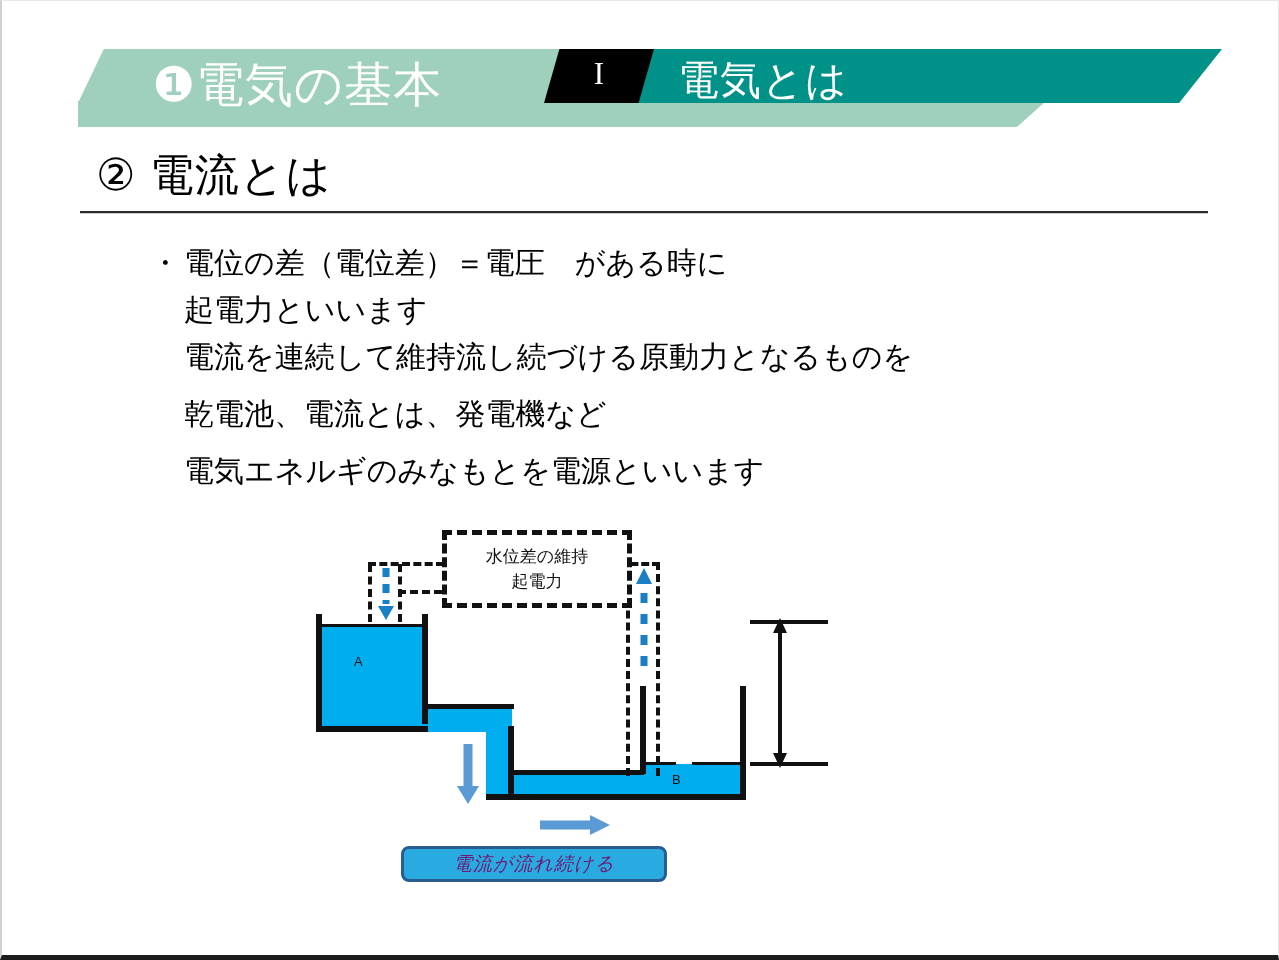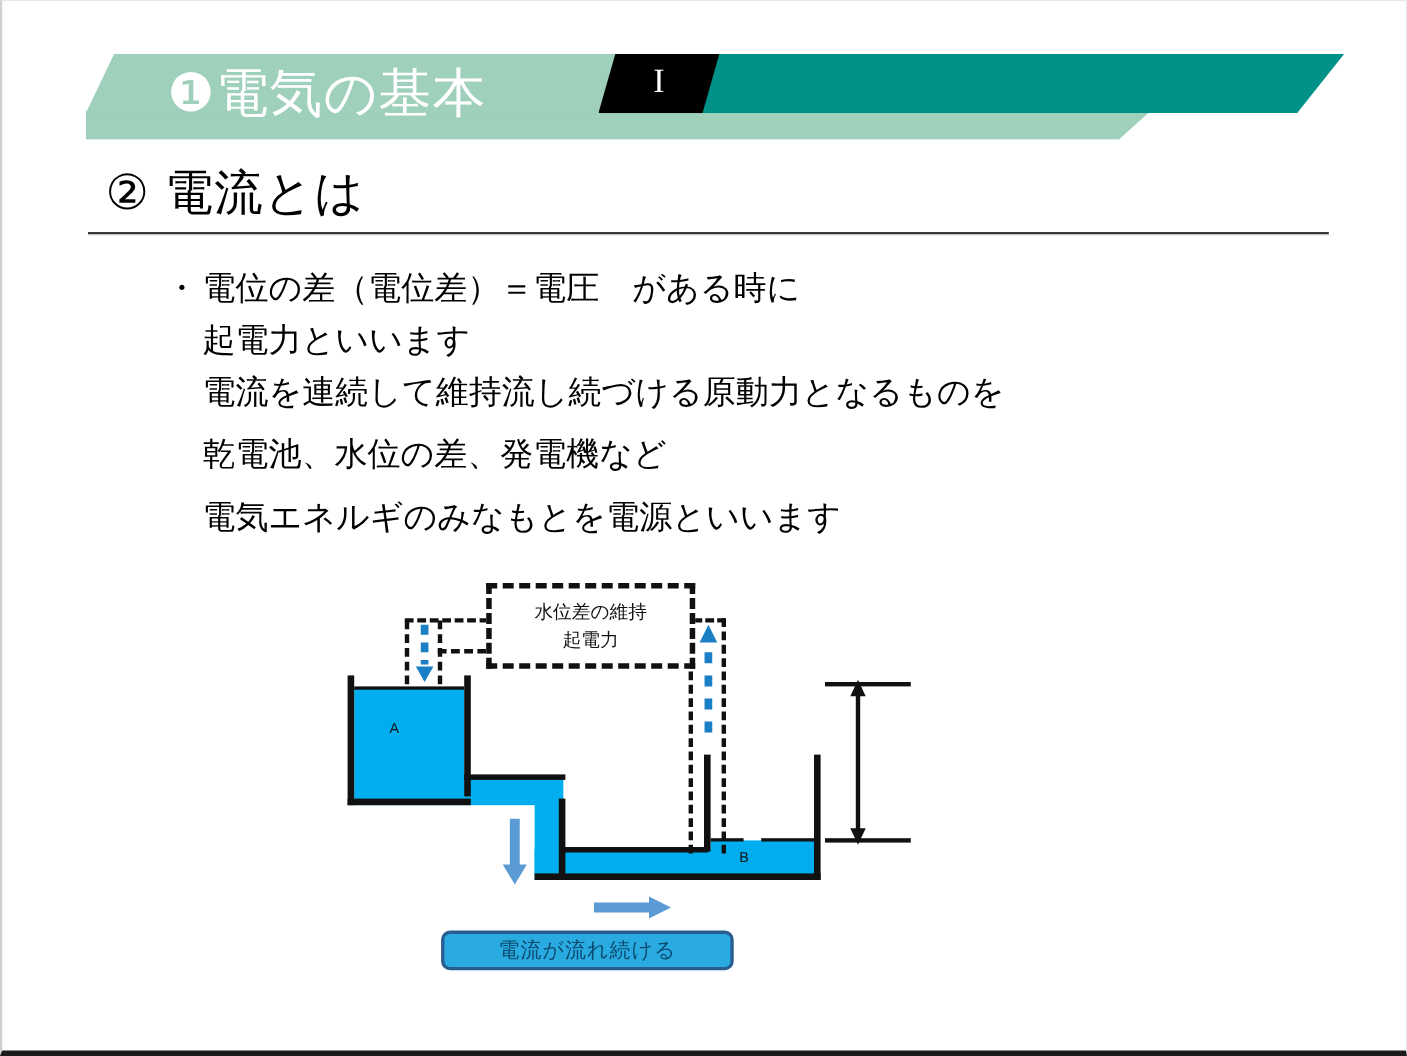--- a/index.html
+++ b/index.html
@@ -176,50 +176,51 @@
   .volt-line { font-size: 17px; color: #111; line-height: 26px; white-space: nowrap; }
 
   
   .callout {
     left: 399px; top: 340px; width: 266px; height: 36px;
     background: #29ABE2; border: 3px solid #2a5d8f;
     border-radius: 8px;
     display: flex; align-items: center; justify-content: center; z-index: 9;
   }
   .callout-text {
-    font-size: 19px; color: #0c4a6e; white-space: nowrap; letter-spacing: 1px;
+    font-size: 19px; color: #701a75; white-space: nowrap; letter-spacing: 1px; font-style: italic;
   }
 </style>
 </head>
 <body>
 
 <div id="slide">
 
   <div id="header">
     <div class="hdr-greenband"></div>
     <div class="hdr-green"></div>
     <div class="hdr-teal"></div>
     <div class="hdr-black"></div>
     <div class="hdr-chapter">❶電気の基本</div>
     <div class="hdr-roman">I</div>
+    <div class="hdr-section">電気とは</div>
   </div>
 
   <div id="subtitle-wrap">
     <div id="subtitle">② 電流とは</div>
     <div id="subtitle-rule"></div>
   </div>
 
   <div id="body-text">
     <div class="body-row">
       <div class="bullet-mark">・</div>
       <div class="body-line">電位の差（電位差）＝電圧　がある時に</div>
     </div>
     <div class="body-line indent">起電力といいます</div>
     <div class="body-line indent">電流を連続して維持流し続づける原動力となるものを</div>
-    <div class="body-line indent gap">乾電池、水位の差、発電機など</div>
+    <div class="body-line indent gap">乾電池、電流とは、発電機など</div>
     <div class="body-line indent gap">電気エネルギのみなもとを電源といいます</div>
   </div>
 
   <div id="diagram">
 
     <div class="dg pipe-left-h-top"></div>
     <div class="dg pipe-left-h-bot"></div>
     <div class="dg pipe-left-v"></div>
     <div class="dg pipe-right-h-top"></div>
     <div class="dg pipe-right-h-bot"></div>

